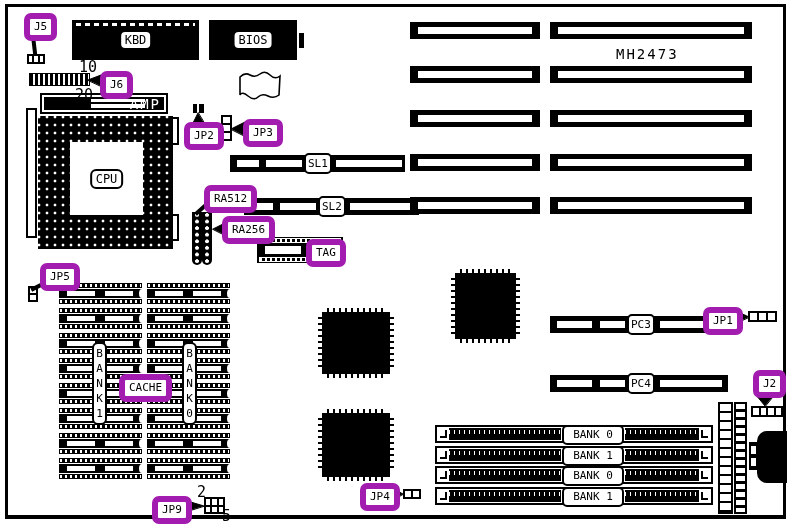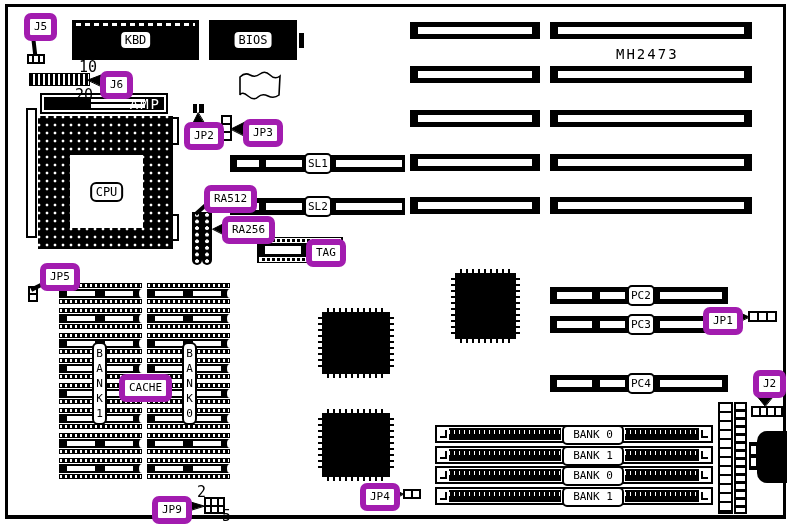--- a/index.html
+++ b/index.html
@@ -137,34 +137,34 @@
   <div class="lbl" style="left:184px;top:122px">JP2</div>
   <div class="conn" style="left:221px;top:115px;width:11px;height:26px;grid-template-rows:repeat(3,1fr)">
       <span></span>
       <span></span>
       <span></span>
     </div>
   <div class="lbl" style="left:243px;top:119px">JP3</div>
 
   <div class="wbar" style="left:26px;top:108px;width:11px;height:130px"></div>
   <div class="pga" style="left:38px;top:116px;width:135px;height:133px">
-    <div class="pga-center" style="left:32px;top:39px;width:73px;height:73px">
+    <div class="pga-center" style="left:32px;top:26px;width:73px;height:73px">
       <div class="chip-lbl">CPU</div>
     </div>
   </div>
   <div class="wbar" style="left:171px;top:117px;width:8px;height:28px"></div>
   <div class="wbar" style="left:171px;top:214px;width:8px;height:27px"></div>
 
   <div class="slotbar" style="left:230px;top:155px;width:175px">
     <span class="seg" style="left:7px;width:22px"></span>
     <span class="seg" style="left:36px;width:36px"></span>
     <span class="slot-lbl" style="left:74px">SL1</span>
     <span class="seg" style="left:106px;width:66px"></span>
   </div>
-  <div class="slotbar" style="left:230px;top:198px;width:175px">
+  <div class="slotbar" style="left:244px;top:198px;width:175px">
     <span class="seg" style="left:7px;width:22px"></span>
     <span class="seg" style="left:36px;width:36px"></span>
     <span class="slot-lbl" style="left:74px">SL2</span>
     <span class="seg" style="left:106px;width:66px"></span>
   </div>
 
   <div class="lbl" style="left:204px;top:185px">RA512</div>
   <div class="lbl" style="left:222px;top:216px">RA256</div>
   <div class="ra-strip" style="left:192px;top:212px"></div>
   <div class="ra-strip" style="left:202px;top:212px"></div>
@@ -285,26 +285,20 @@
     </div>
     <div class="slotbar" style="left: 550px; top: 154px; width: 202px;">
       <span class="slot-inner"></span>
     </div>
     <div class="slotbar" style="left: 410px; top: 197px; width: 130px;">
       <span class="slot-inner"></span>
     </div>
     <div class="slotbar" style="left: 550px; top: 197px; width: 202px;">
       <span class="slot-inner"></span>
     </div>
-    <div class="slotbar" style="left: 550px; top: 287px; width: 178px;">
-      <span class="seg" style="left: 7px; width: 35px;"></span>
-      <span class="seg" style="left: 50px; width: 25px;"></span>
-      <span class="slot-lbl" style="left: 77px;">PC2</span>
-      <span class="seg" style="left: 110px; width: 62px;"></span>
-    </div>
     <div class="slotbar" style="left: 550px; top: 316px; width: 178px;">
       <span class="seg" style="left: 7px; width: 35px;"></span>
       <span class="seg" style="left: 50px; width: 25px;"></span>
       <span class="slot-lbl" style="left: 77px;">PC3</span>
       <span class="seg" style="left: 110px; width: 62px;"></span>
     </div>
     <div class="slotbar" style="left: 550px; top: 375px; width: 178px;">
       <span class="seg" style="left: 7px; width: 35px;"></span>
       <span class="seg" style="left: 50px; width: 25px;"></span>
       <span class="slot-lbl" style="left: 77px; text-align: right;">PC4</span>

